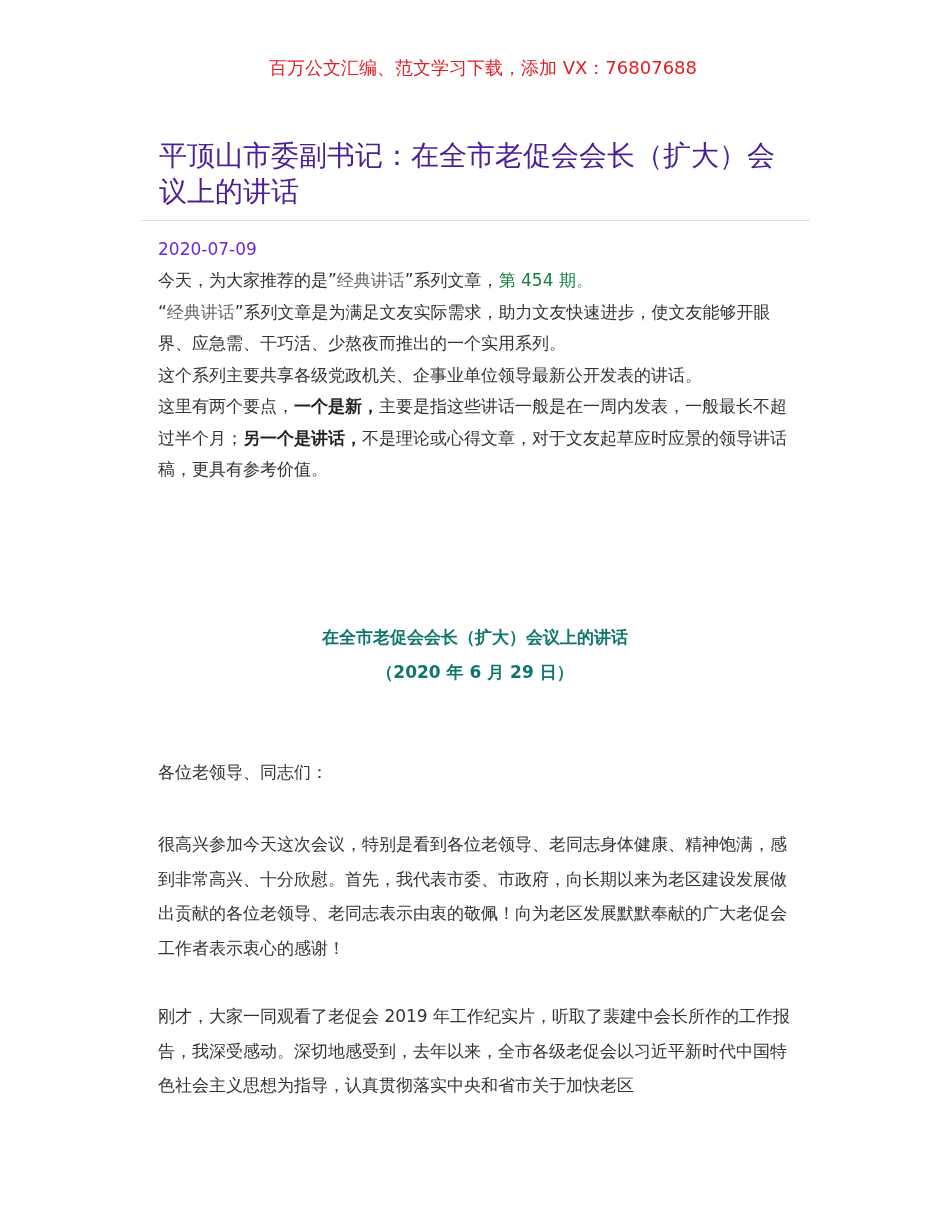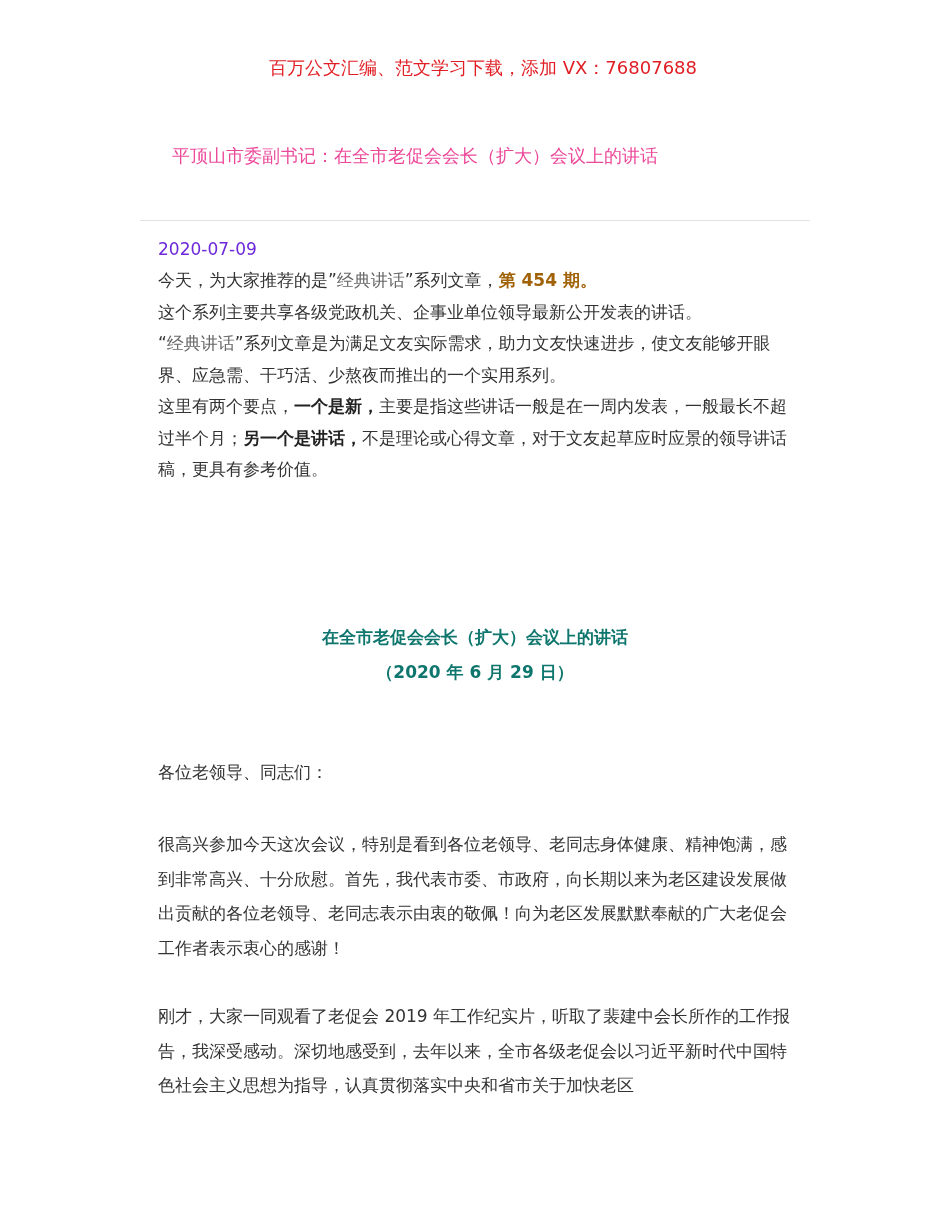--- a/index.html
+++ b/index.html
@@ -22,25 +22,25 @@
       width: 950px;
       text-align: center;
       font-size: 18px;
       color: #e01e24;
       letter-spacing: 0px;
       margin-left: 8px;
     }
     .title {
       position: absolute;
       top: 138px;
-      left: 172px;
+      left: 159px;
       width: 640px;
-      font-size: 18px;
+      font-size: 28px;
       line-height: 36px;
-      color: #ec4899;
+      color: #4c1d95;
     }
     .title-divider {
       position: absolute;
       top: 220px;
       left: 140px;
       width: 670px;
       height: 1px;
       background: #e2e2e2;
     }
     .date {
@@ -58,22 +58,22 @@
       line-height: 31.5px;
       color: #333333;
     }
     .intro {
       top: 265px;
     }
     .intro p {
       margin: 0;
     }
     .red-bold {
-      color: #a16207;
-      font-weight: bold;
+      color: #15803d;
+      font-weight: normal;
     }
     .bold {
       font-weight: bold;
       color: #222222;
       margin-top: 40px;
     }
     .serif-q {
       font-family: Liberation Sans, sans-serif;
       color: #666666;
       text-align: right;
@@ -100,22 +100,22 @@
 
 <div class="banner">百万公文汇编、范文学习下载，添加 VX：76807688</div>
 
 <div class="title">平顶山市委副书记：在全市老促会会长（扩大）会议上的讲话</div>
 <div class="title-divider"></div>
 
 <div class="date">2020-07-09</div>
 
 <div class="body-text intro">
   <p><span>今天，为大家推荐的是”</span><span class="serif-q">经典讲话</span><span>”系列文章，</span><span class="red-bold">第 454 期。</span></p>
+  <p><span>“</span><span class="serif-q">经典讲话</span><span>”系列文章是为满足文友实际需求，助力文友快速进步，使文友能够开眼界、应急需、干巧活、少熬夜而推出的一个实用系列。</span></p>
   <p>这个系列主要共享各级党政机关、企事业单位领导最新公开发表的讲话。</p>
-  <p><span>“</span><span class="serif-q">经典讲话</span><span>”系列文章是为满足文友实际需求，助力文友快速进步，使文友能够开眼界、应急需、干巧活、少熬夜而推出的一个实用系列。</span></p>
   <p><span>这里有两个要点，</span><span class="bold">一个是新，</span><span>主要是指这些讲话一般是在一周内发表，一般最长不超过半个月；</span><span class="bold">另一个是讲话，</span><span>不是理论或心得文章，对于文友起草应时应景的领导讲话稿，更具有参考价值。</span></p>
 </div>
 
 <div class="speech-head">
   <div>在全市老促会会长（扩大）会议上的讲话</div>
   <div>（2020 年 6 月 29 日）</div>
 </div>
 
 <div class="body-text greeting">各位老领导、同志们：</div>
 

